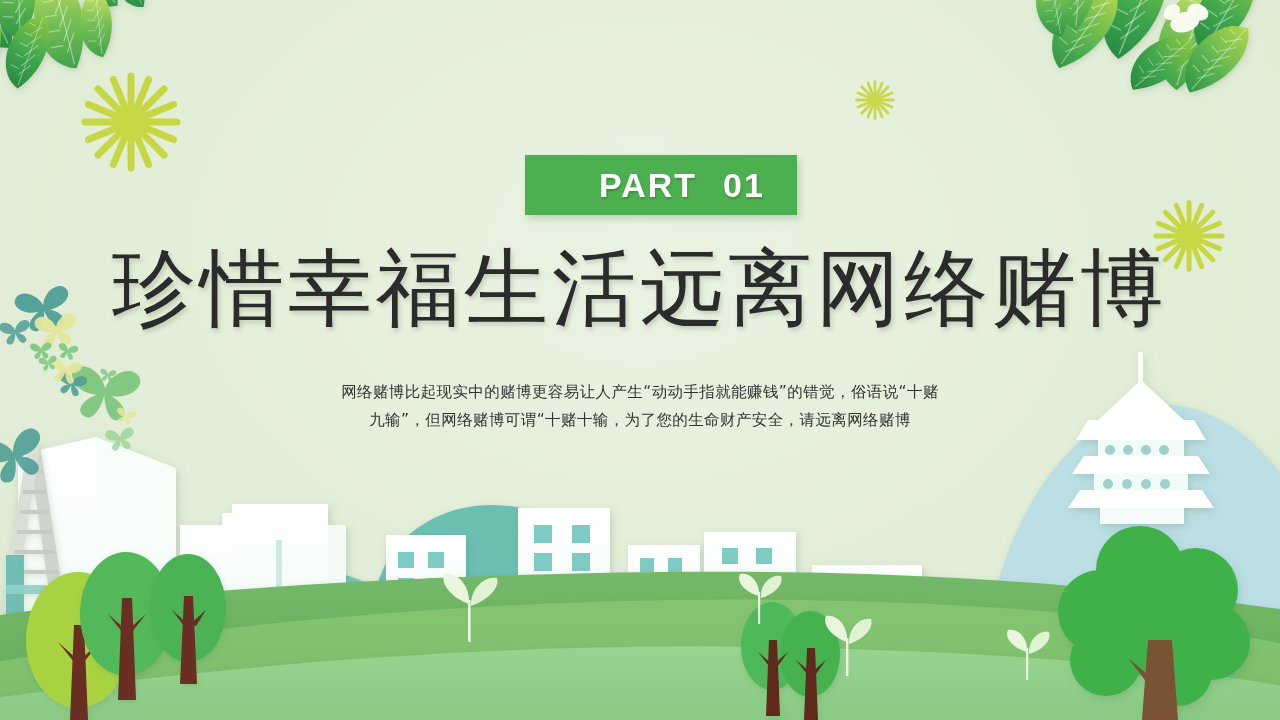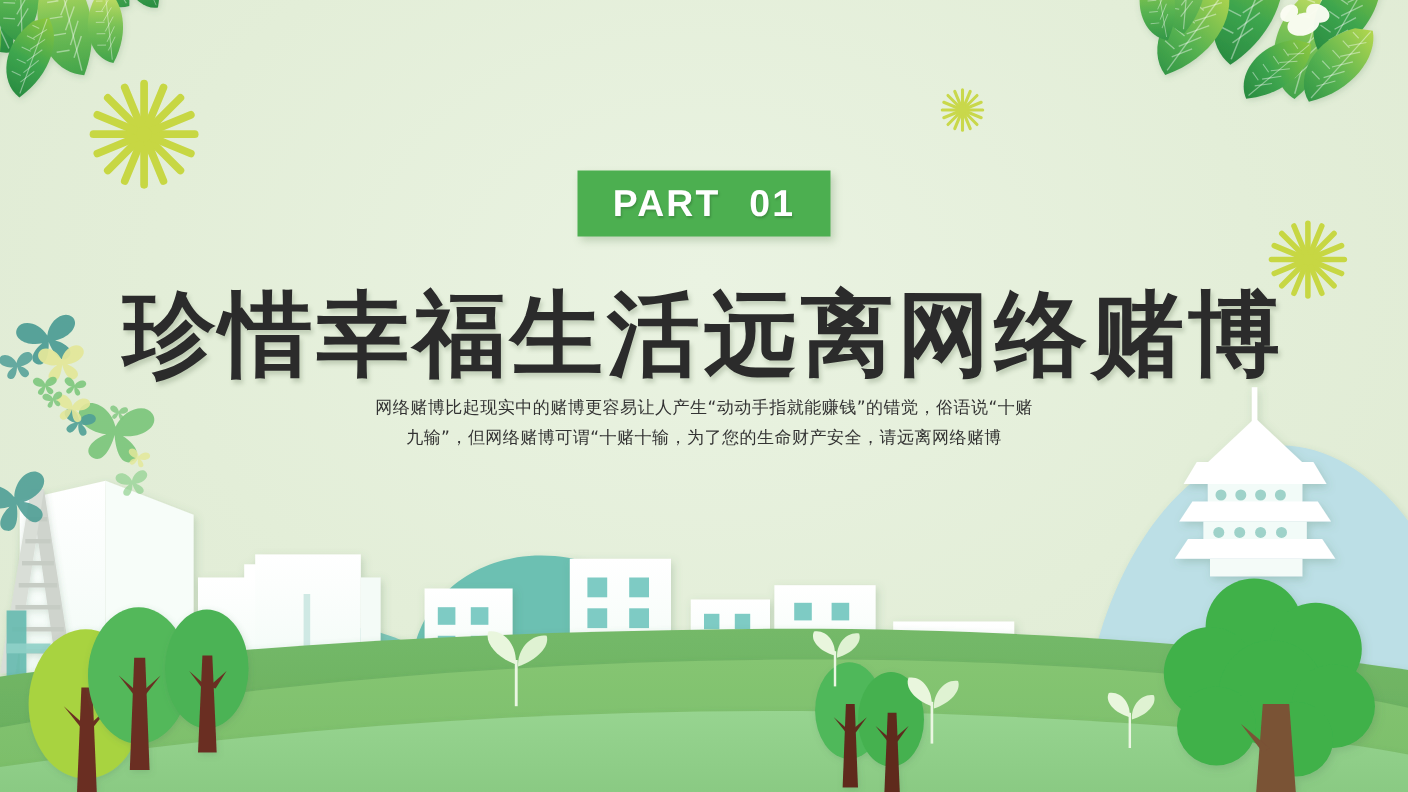--- a/index.html
+++ b/index.html
@@ -14,42 +14,43 @@
   }
   .layer{position:absolute;left:0;top:0;width:1280px;height:720px;}
   svg.layer{display:block;}
 
   
   #part-badge{
     position:absolute;left:525px;top:155px;width:230px;height:60px;
     background:#4caf50;
     display:flex;align-items:center;justify-content:center;
     box-shadow:3px 4px 7px rgba(90,130,80,.28);
+    padding-left:42px;
   }
   #part-badge .inner{
     display:flex;align-items:baseline;gap:26px;
     color:#ffffff;font-size:34px;font-weight:bold;letter-spacing:2px;
     text-shadow:1px 2px 2px rgba(0,0,0,.18);
     font-family:"Liberation Sans","DejaVu Sans",sans-serif;
   }
 
   
   #main-title{
-    position:absolute;left:0;top:262px;width:1280px;
+    position:absolute;left:0;top:246px;width:1280px;
     text-align:center;
-    font-size:84px;line-height:1;font-weight:bold;
+    font-size:84px;line-height:1;font-weight:normal;
     color:#2b2b2b;letter-spacing:4px;
     font-family:"DejaVu Sans","Liberation Sans",sans-serif;
     text-shadow:2px 3px 4px rgba(110,130,100,.30);
     white-space:nowrap;
   }
 
   
   #subtitle{
-    position:absolute;left:265px;top:356px;width:750px;
+    position:absolute;left:265px;top:378px;width:750px;
     text-align:center;
     font-size:15.5px;line-height:28px;
     color:#333333;letter-spacing:.4px;
     font-family:"DejaVu Sans","Liberation Sans",sans-serif;
   }
   #subtitle .ln{display:block;}
 </style>
 </head>
 <body>
 

